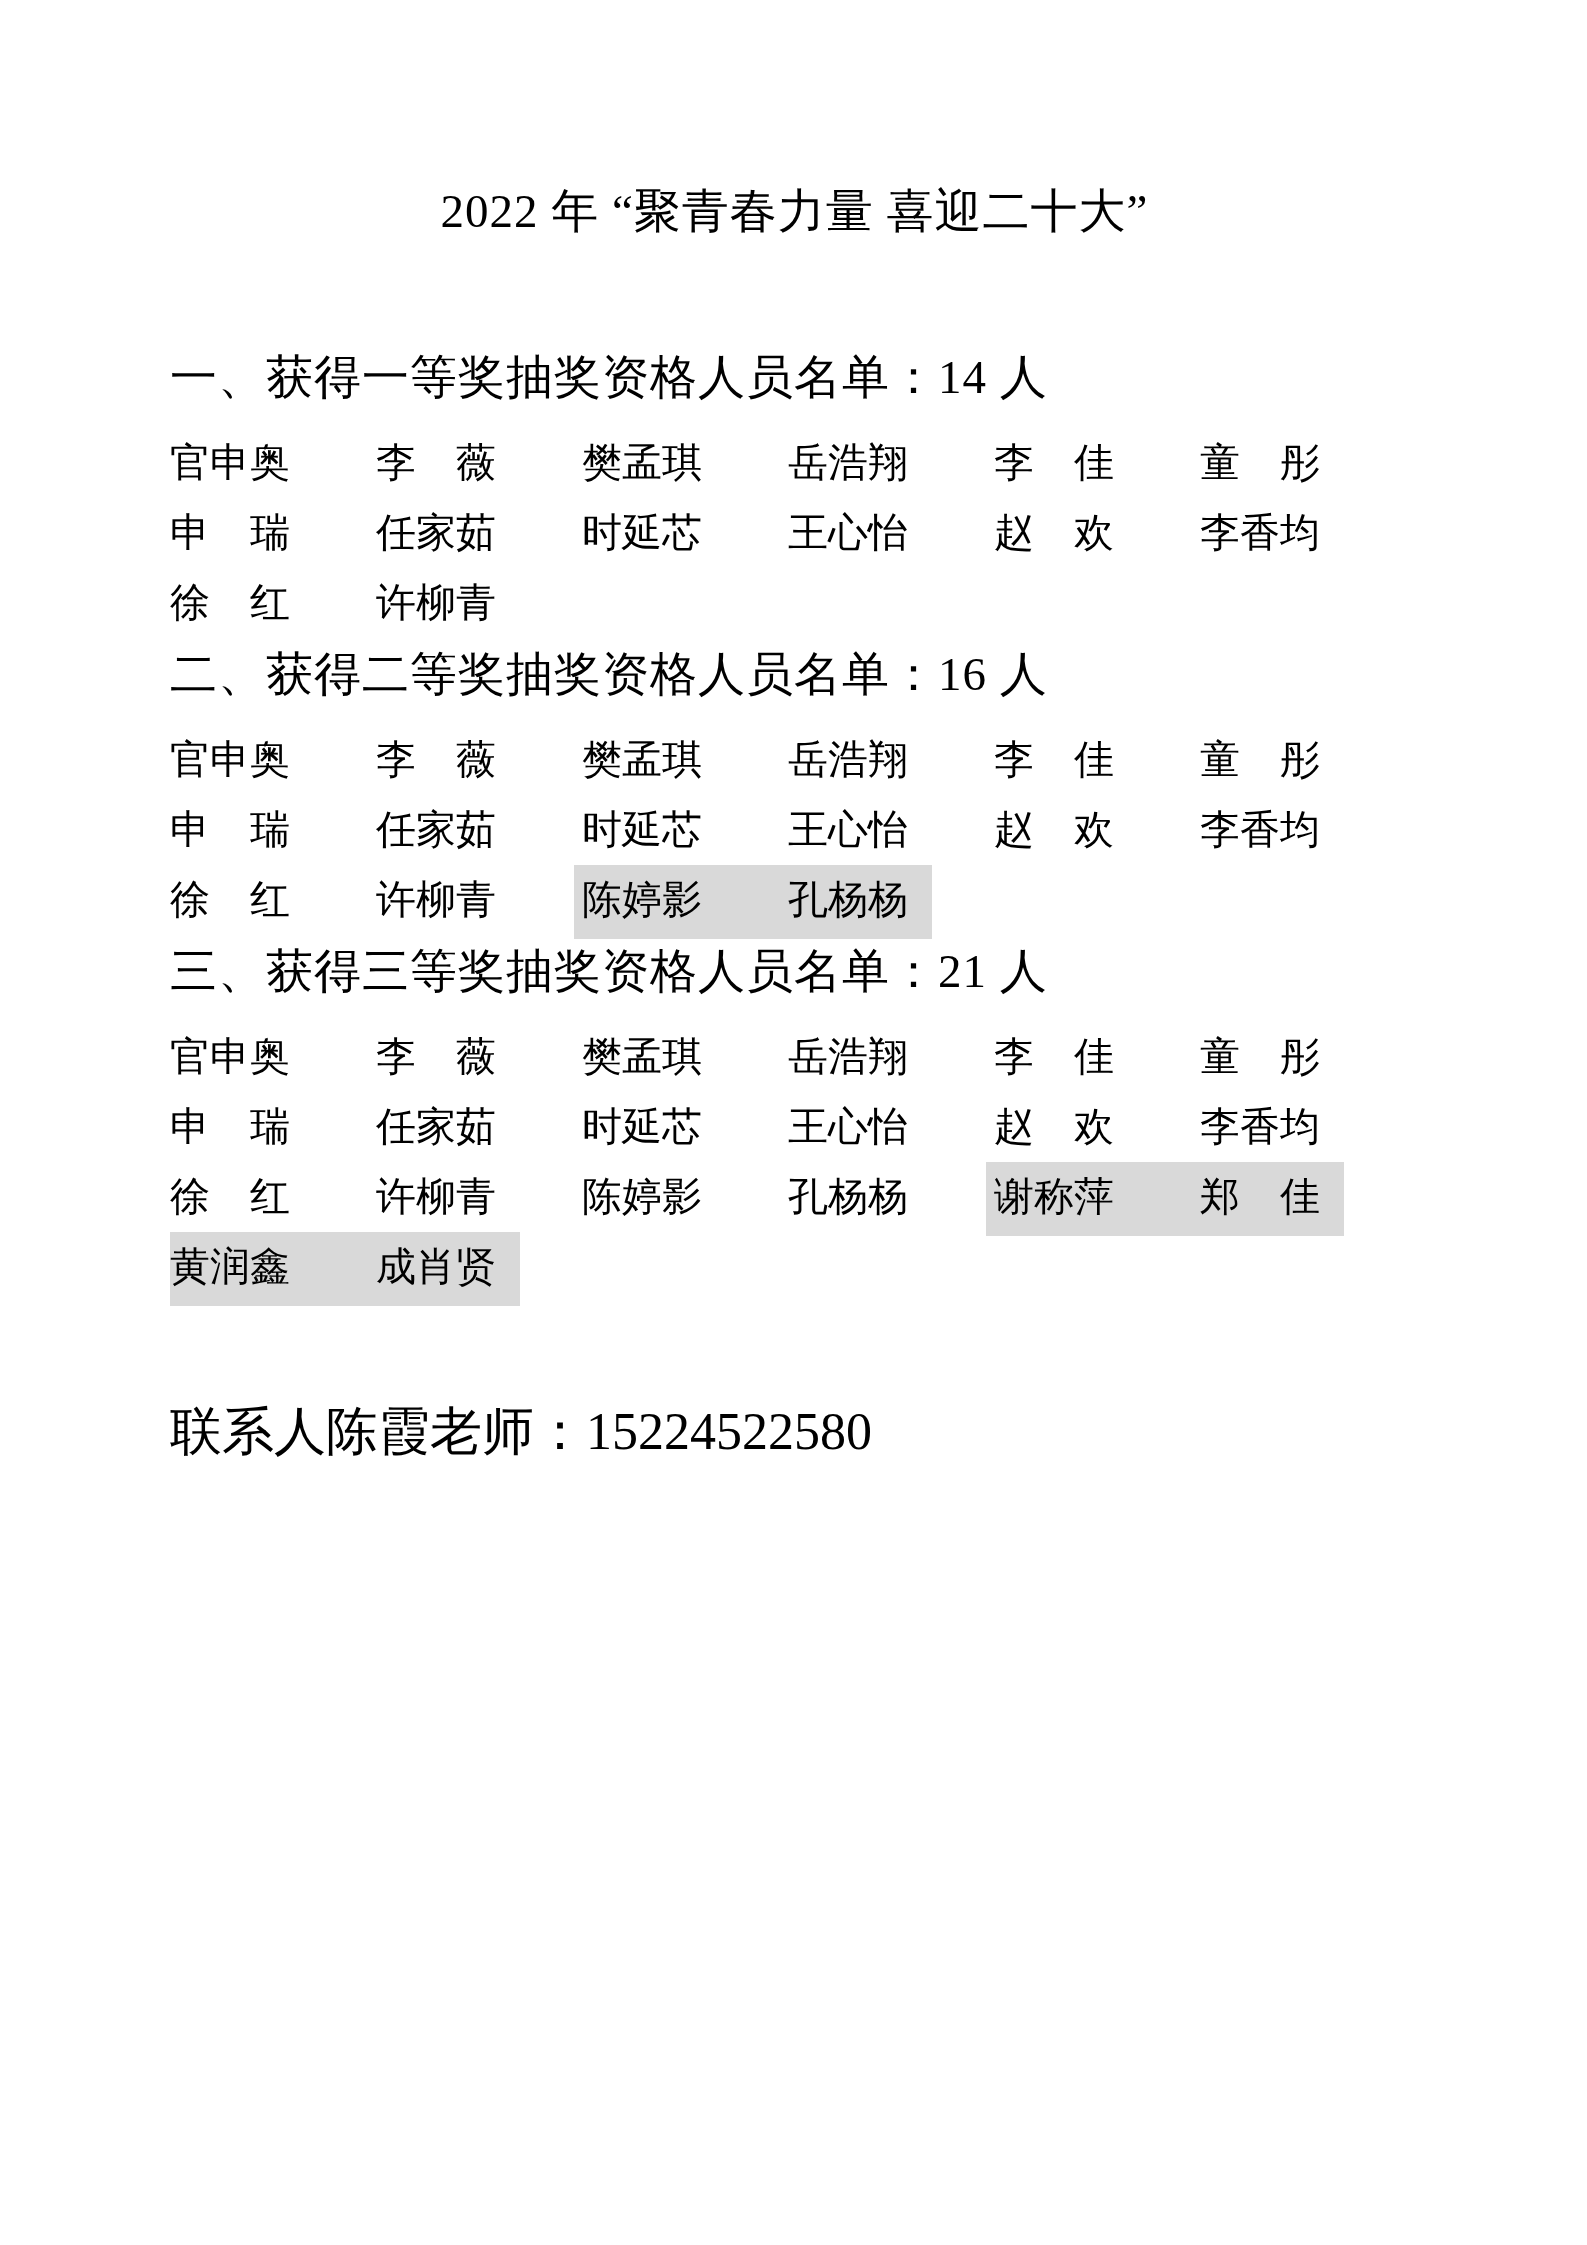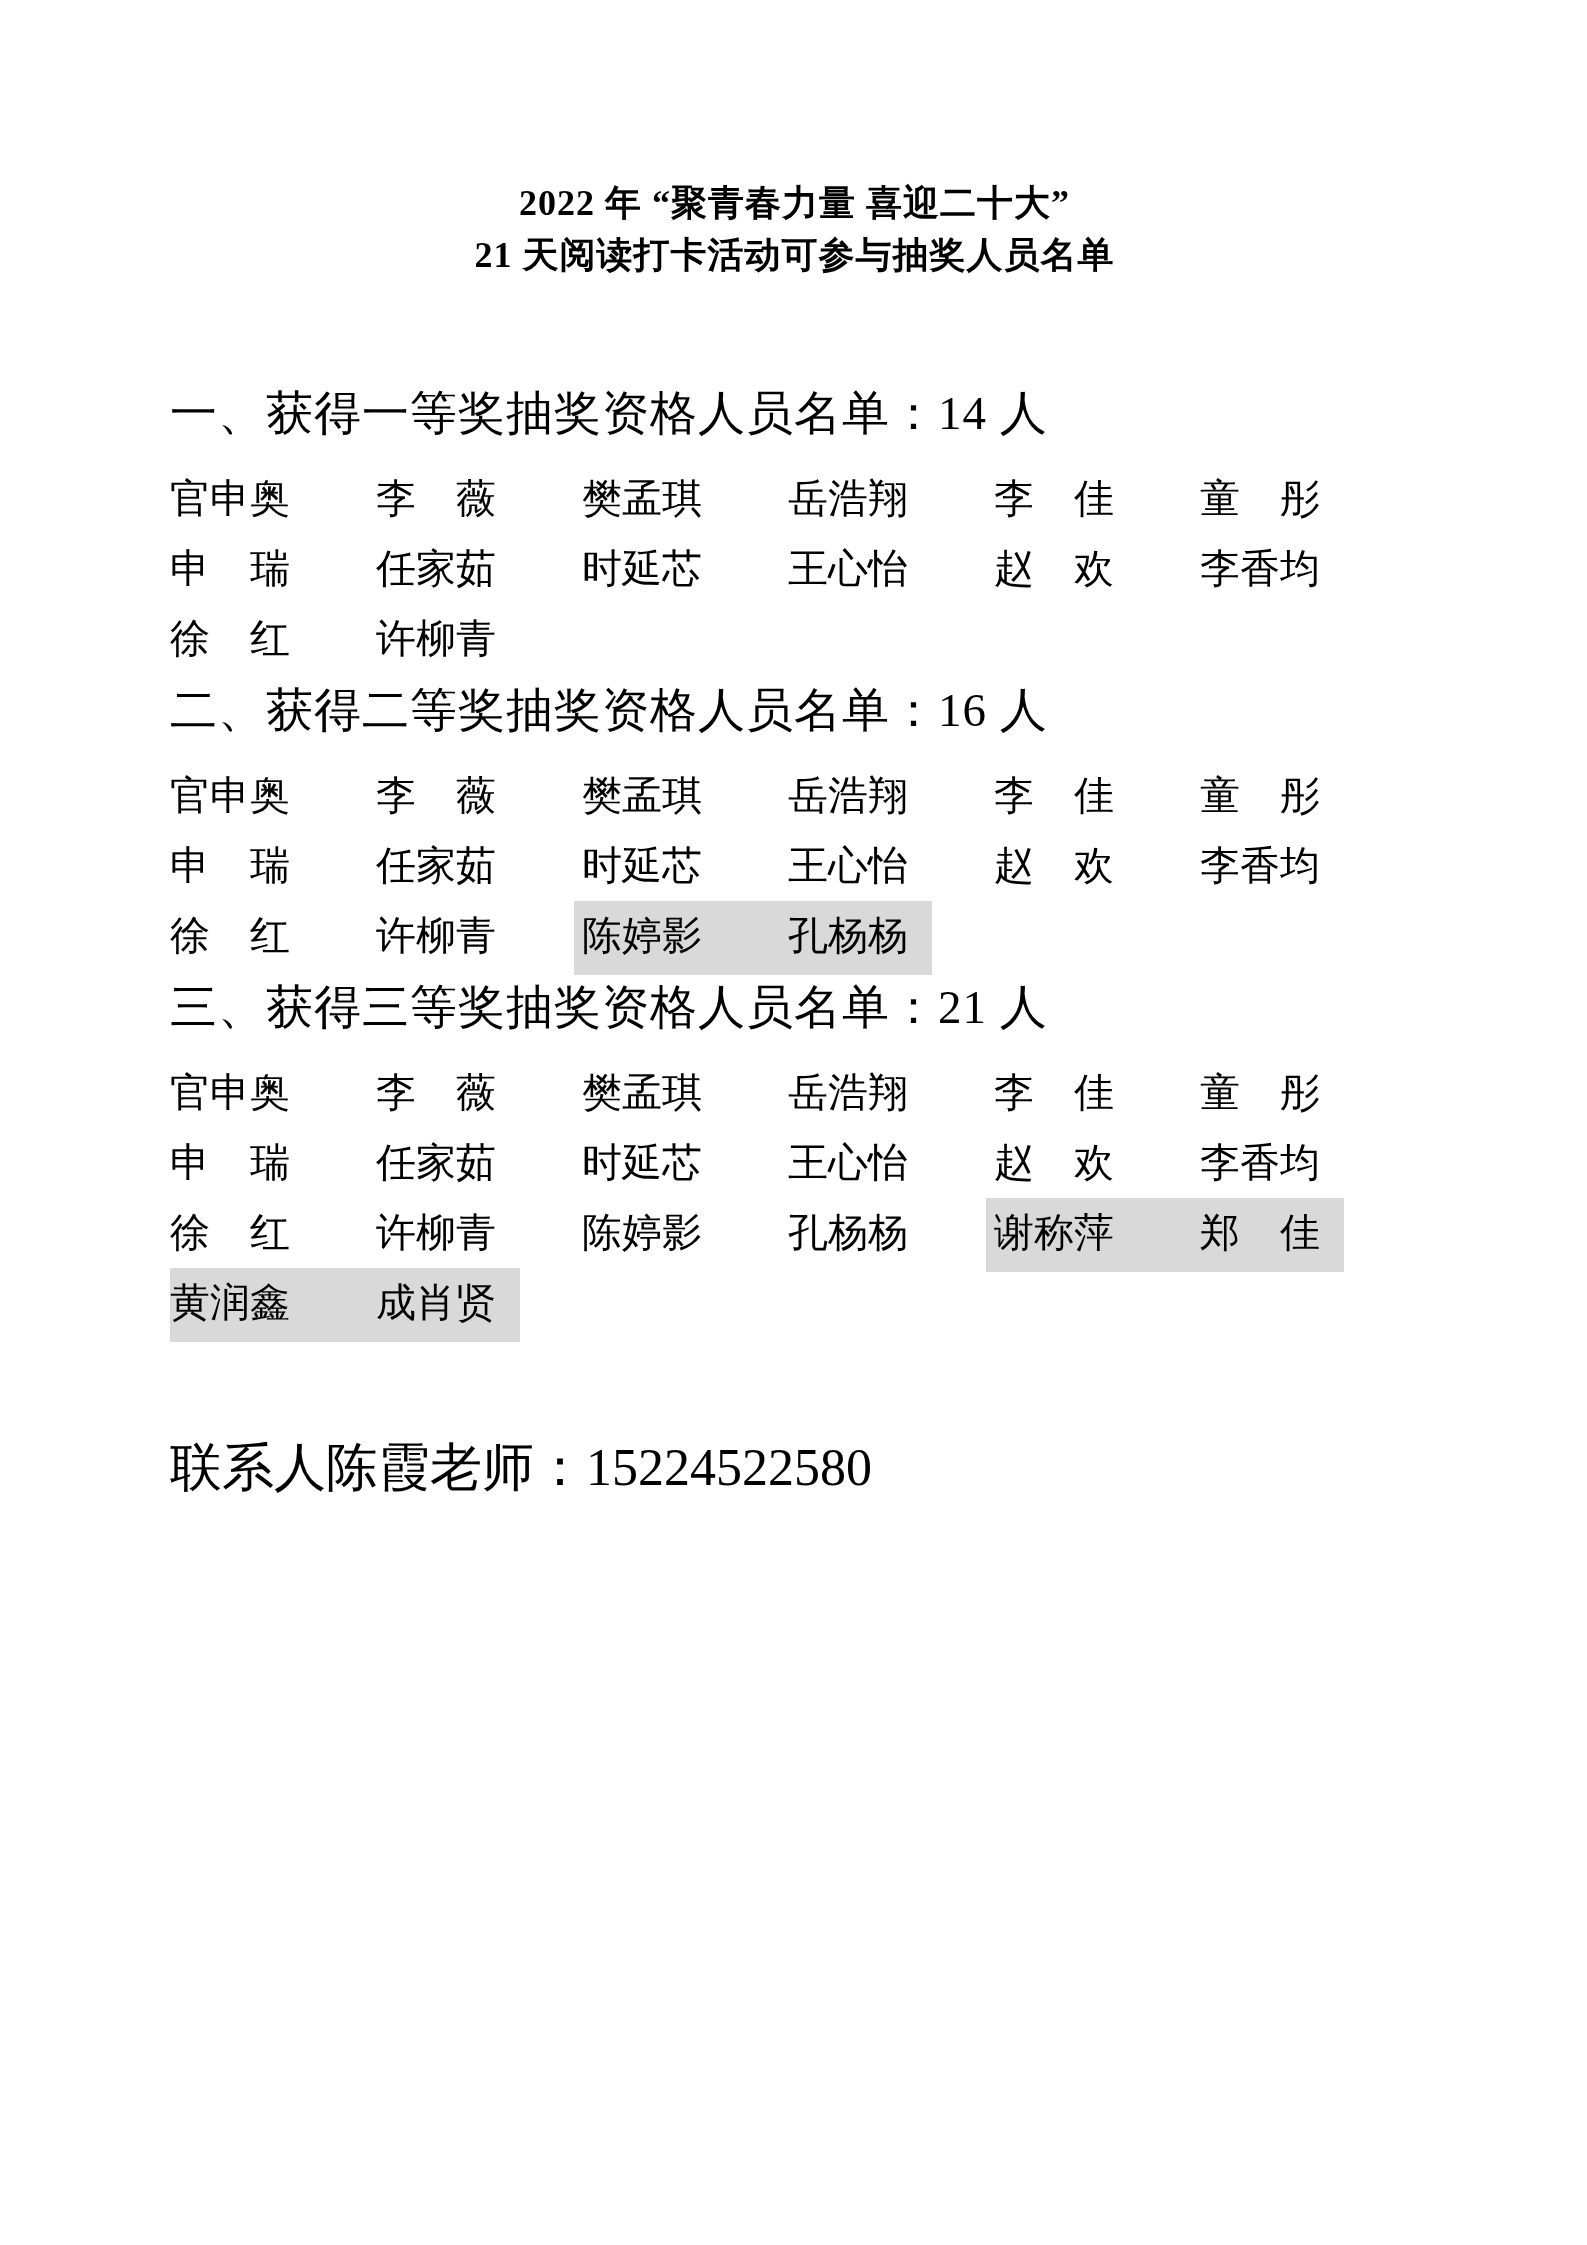--- a/index.html
+++ b/index.html
@@ -18,22 +18,22 @@
     background:var(--paper);
     color:var(--ink);
     font-family:"Liberation Serif","DejaVu Serif",serif;
     overflow:hidden;
   }
   .content{
     padding:178px 168px 0 170px;
   }
   .doc-title{
     text-align:center;
-    font-weight:bold;
-    font-size:36px;
+    font-weight:normal;
+    font-size:47px;
     line-height:1.44;
     letter-spacing:1px;
   }
   .doc-title .t-line{display:block;}
   .sections{margin-top:96px;}
   .section{margin-bottom:1px;}
   .section-heading{
     font-size:47px;
     font-weight:normal;
     line-height:70px;
@@ -91,21 +91,20 @@
   }
 </style>
 </head>
 <body>
 
 <div class="page">
   <div class="content">
 
     <h1 class="doc-title">
       <span class="t-line">2022 年 “聚青春力量 喜迎二十大”</span>
-      <span class="t-line">21 天阅读打卡活动可参与抽奖人员名单</span>
     </h1>
 
     <div class="sections" id="sections-root">
         <section class="section">
           <h2 class="section-heading">一、获得一等奖抽奖资格人员名单：14 人</h2>
           <div class="name-row">
             <span class="name-cell">官申奥</span>
             <span class="name-cell">李　薇</span>
             <span class="name-cell">樊孟琪</span>
             <span class="name-cell">岳浩翔</span>

